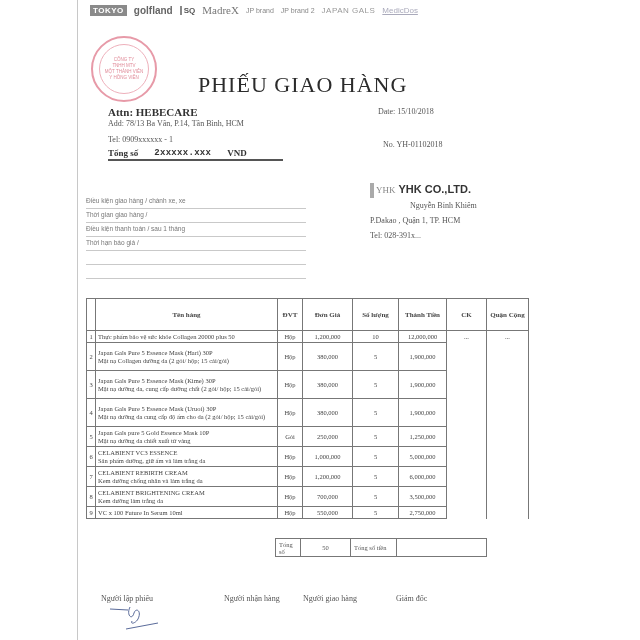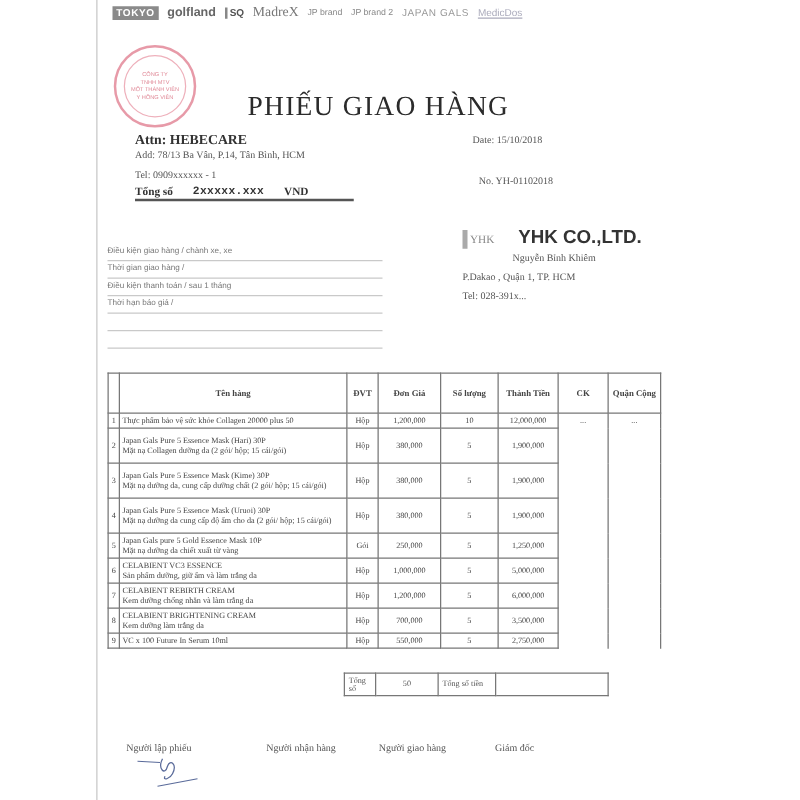--- a/index.html
+++ b/index.html
@@ -30,21 +30,21 @@
   .total-line .amt { letter-spacing: 0.3px; font-family: Liberation Mono, monospace; }
 
   .date { position: absolute; left: 300px; top: 107px; font-size: 8px; color: #555; }
   .docno { position: absolute; left: 305px; top: 120px; font-size: 8px; color: #555; margin-top: 20px; }
 
   .terms { position: absolute; left: 8px; top: 195px; width: 220px; }
   .terms .row { height: 14px; border-bottom: 1px solid #c9c9c9; font-size: 6.5px; color: #777; padding-top: 2px; font-family: "Liberation Sans", sans-serif; }
 
   .watermark { position: absolute; left: 220px; top: 183px; font-family: "Liberation Sans", sans-serif; font-size: 28px; color: #e9904a; letter-spacing: -0.5px; }
   .supplier { position: absolute; left: 292px; top: 182px; font-size: 8px; color: #555; line-height: 15px; }
-  .supplier .name { font-family: "Liberation Sans", sans-serif; font-weight: bold; font-size: 15px; color: #333; margin-left: 16px; }
+  .supplier .name { font-family: "Liberation Sans", sans-serif; font-weight: bold; font-size: 11px; color: #333; }
   .supplier .yhk-logo { display: inline-block; color: #888; border-left: 4px solid #aaa; padding-left: 2px; font-size: 9px; margin-right: 3px; }
 
   table.items { position: absolute; left: 8px; top: 298px; border-collapse: collapse; font-size: 6.5px; color: #444; }
   table.items td, table.items th { border: 1px solid #777; padding: 1px 2px; vertical-align: middle; }
   table.items th { font-weight: bold; font-size: 7px; height: 32px; text-align: center; }
   table.items td.c { text-align: center; }
   table.items td.desc { line-height: 8px; }
   .col-no { width: 9px; } .col-name { width: 182px; } .col-dvt { width: 25px; }
   .col-price { width: 50px; } .col-qty { width: 46px; } .col-total { width: 48px; }
   .col-ck { width: 40px; } .col-grand { width: 42px; }
@@ -231,21 +231,21 @@
       <td style="width:25px">Tổng số</td>
       <td style="width:50px;text-align:center">50</td>
       <td style="width:46px">Tổng số tiền</td>
       <td style="width:90px"></td>
     </tr>
   </tbody>
     </table>
 
   <div class="signatures">
     <span style="left:23px">Người lập phiếu</span>
-    <span style="left:135px">Người nhận hàng</span>
+    <span style="left:146px">Người nhận hàng</span>
     <span style="left:225px">Người giao hàng</span>
     <span style="left:318px">Giám đốc</span>
   </div>
   <svg class="sig-scribble" viewBox="0 0 60 25">
     <path d="M2 4 L20 5 M22 2 C18 10, 24 16, 26 8 C28 2, 34 6, 30 14 C28 18, 22 20, 24 16 M18 24 L50 18" stroke="#5a6b9a" stroke-width="1" fill="none"></path>
   </svg>
 
 </div>
 
 </body></html>

